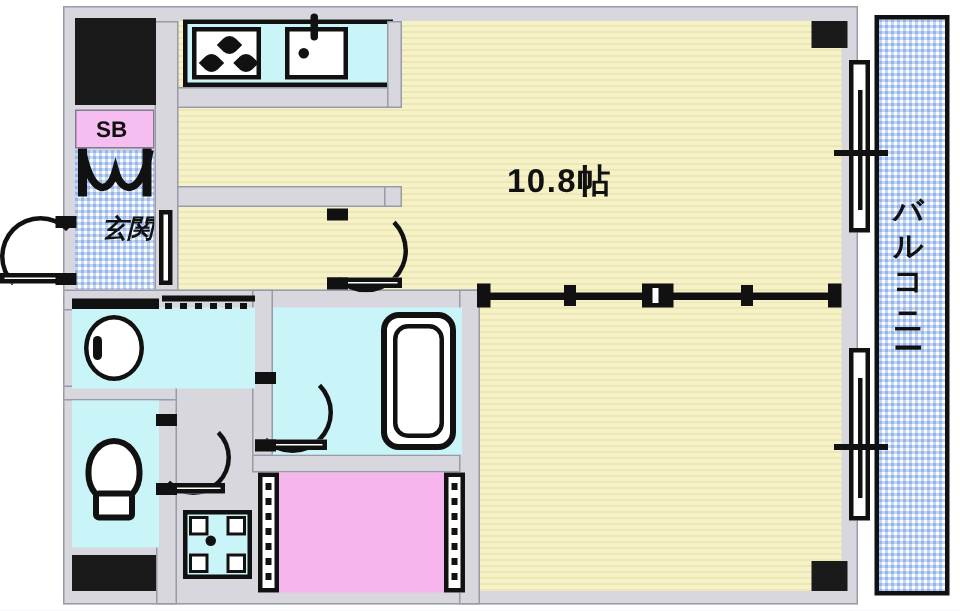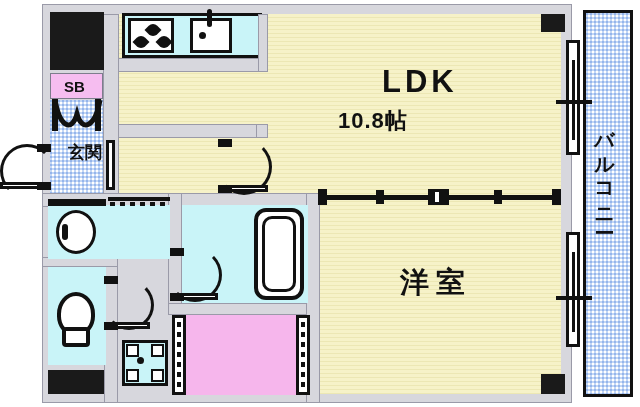--- a/index.html
+++ b/index.html
@@ -58,21 +58,21 @@
     letter-spacing:1px;
     line-height:1;
     user-select:none;
   }
   .lbl-ldk   {font-size:31px;letter-spacing:4px;}
   .lbl-ldk2  {font-size:22px;letter-spacing:1px;}
   .lbl-room  {font-size:29px;letter-spacing:7px;}
   .lbl-room2 {font-size:29px;letter-spacing:2px;}
   .lbl-wcl   {font-size:23px;letter-spacing:0px;}
   .lbl-sb    {font-size:15px;letter-spacing:0px;}
-  .lbl-gen   {font-size:17px;letter-spacing:0px;line-height:1.05;text-align:center;}
+  .lbl-gen   {font-size:17px;letter-spacing:0px;line-height:1.05;text-align:center;font-style:italic;}
   .lbl-bal{
     font-size:20px;
     writing-mode:vertical-rl;
     text-orientation:upright;
     letter-spacing:3px;
     font-weight:bold;
   }
 
   
   .swing{
@@ -246,18 +246,16 @@
   <div class="abs sashline" style="left:572px;top:60px;width:3px;height:80px;"></div>
 
   <div class="abs sash" style="left:566px;top:232px;width:14px;height:115px;"></div>
   <div class="abs sashline" style="left:556px;top:296px;width:36px;height:4px;"></div>
   <div class="abs sashline" style="left:572px;top:252px;width:3px;height:80px;"></div>
 
   <div class="abs floor-black" style="left:50px;top:12px;width:54px;height:58px;"></div>
   <div class="abs floor-black" style="left:541px;top:14px;width:24px;height:18px;"></div>
   <div class="abs floor-black" style="left:541px;top:374px;width:24px;height:20px;"></div>
 
-  <div class="lbl lbl-ldk" style="left:382px;top:66px;">LDK</div>
   <div class="lbl lbl-ldk2" style="left:338px;top:110px;">10.8帖</div>
 
-  <div class="lbl lbl-room" style="left:400px;top:268px;">洋室</div>
 
 </div>
 
 </body></html>

